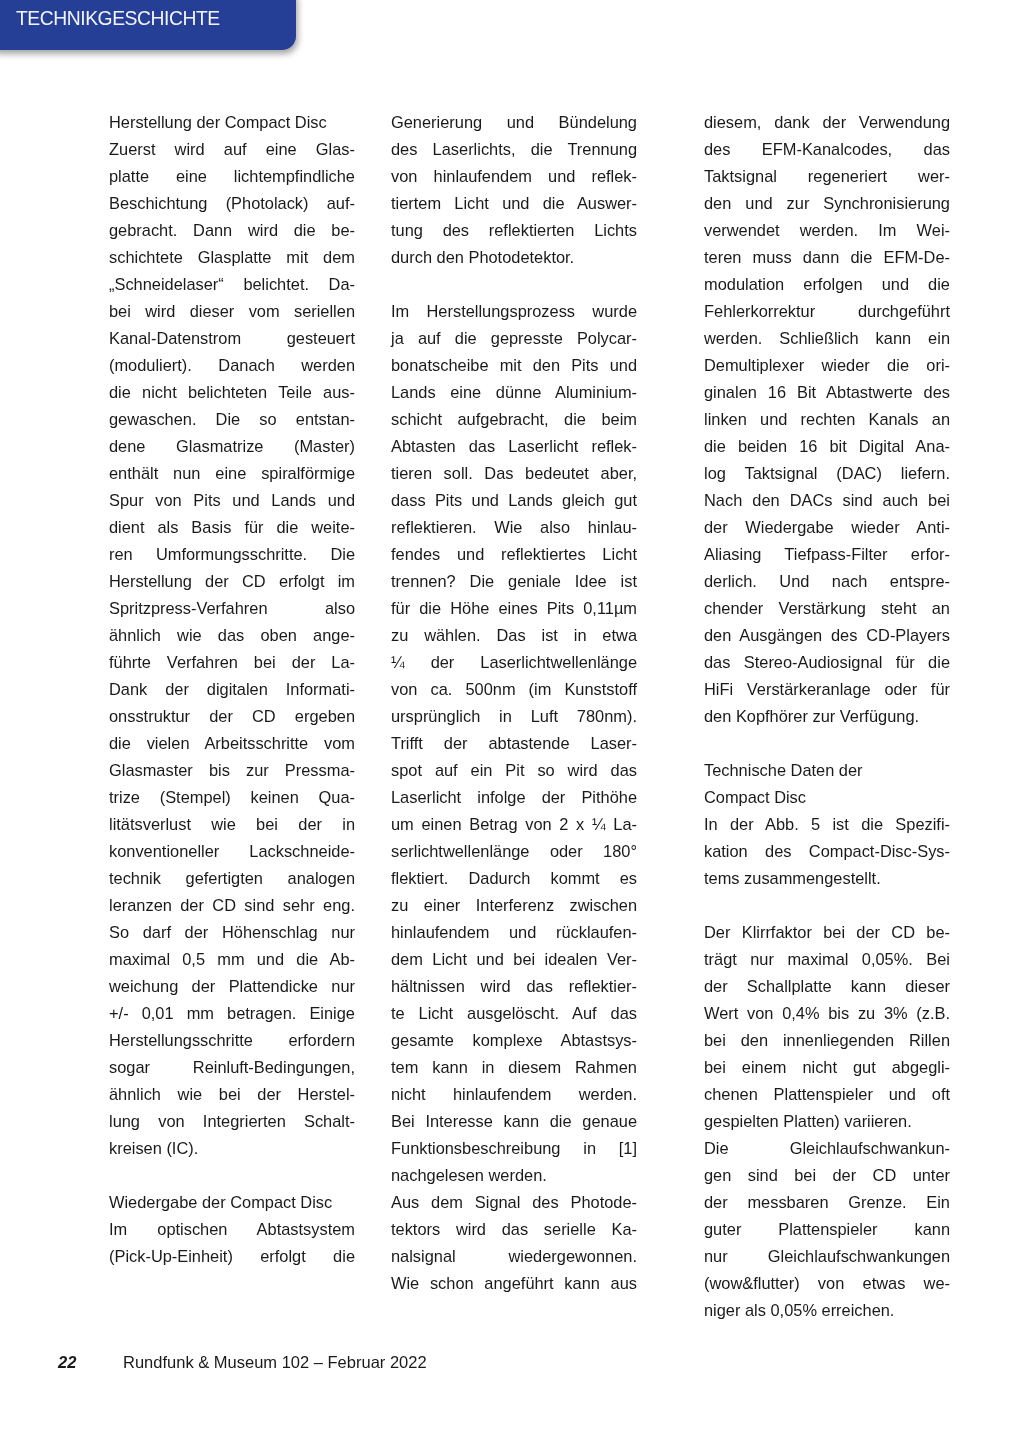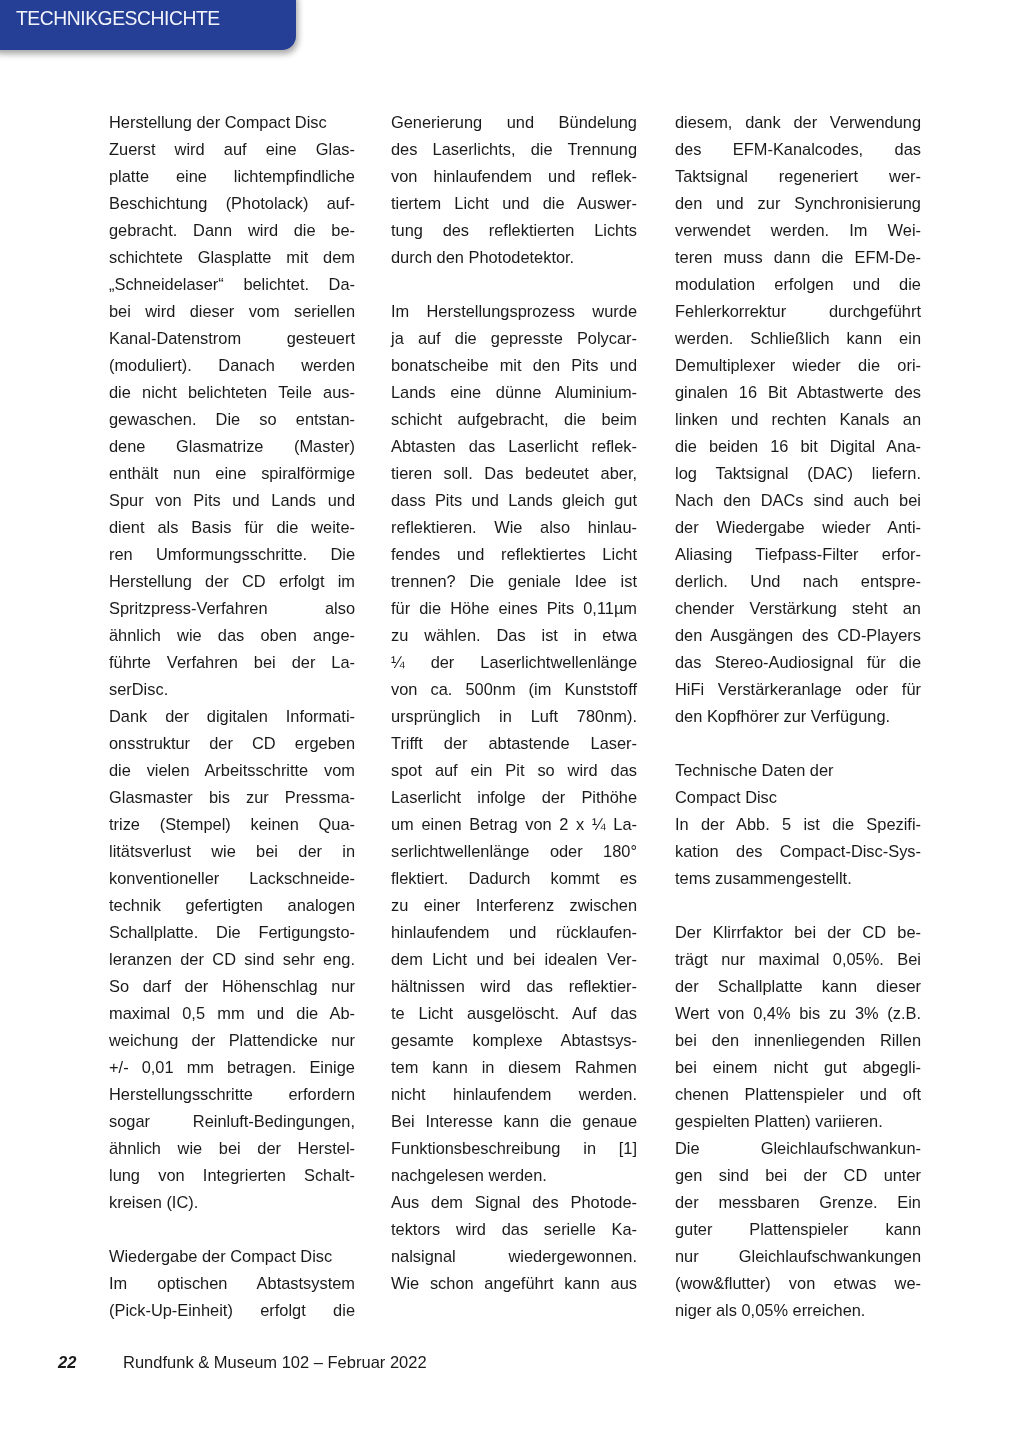--- a/index.html
+++ b/index.html
@@ -11,21 +11,21 @@
       box-shadow: 2px 4px 6px rgba(0,0,0,0.35);
     }
     .section-tab-label {
       position: absolute; left: 30px; top: 20px; color: #f2f4fb;
       font-size: 21px; letter-spacing: -0.5px; font-weight: normal;
       transform: scaleX(0.92); transform-origin: left;
     }
     .column { position: absolute; top: 109px; width: 246px; }
     .col-1 { left: 109px; }
     .col-2 { left: 391px; }
-    .col-3 { left: 675px; }
+    .col-3 { left: 704px; }
     .line {
       display: block; height: 27px; line-height: 27px; font-size: 16.4px;
       text-align: justify; text-align-last: justify; white-space: nowrap;
       overflow: visible;
     }
     .line.last { text-align-last: left; }
     .line.heading { font-weight: normal; text-align-last: left; }
     .line.blank { height: 27px; }
     .footer { position: absolute; top: 1353px; left: 41px; font-size: 16.5px; }
     .page-number { position: absolute; left: 17px; font-weight: bold; font-style: italic; }
@@ -53,30 +53,28 @@
     <span class="line">gewaschen. Die so entstan-</span>
     <span class="line">dene Glasmatrize (Master)</span>
     <span class="line">enthält nun eine spiralförmige</span>
     <span class="line">Spur von Pits und Lands und</span>
     <span class="line">dient als Basis für die weite-</span>
     <span class="line">ren Umformungsschritte. Die</span>
     <span class="line">Herstellung der CD erfolgt im</span>
     <span class="line">Spritzpress-Verfahren also</span>
     <span class="line">ähnlich wie das oben ange-</span>
     <span class="line">führte Verfahren bei der La-</span>
-    <span class="line last">serDisc.</span>
     <span class="line">Dank der digitalen Informati-</span>
     <span class="line">onsstruktur der CD ergeben</span>
     <span class="line">die vielen Arbeitsschritte vom</span>
     <span class="line">Glasmaster bis zur Pressma-</span>
     <span class="line">trize (Stempel) keinen Qua-</span>
     <span class="line">litätsverlust wie bei der in</span>
     <span class="line">konventioneller Lackschneide-</span>
     <span class="line">technik gefertigten analogen</span>
-    <span class="line">Schallplatte. Die Fertigungsto-</span>
     <span class="line">leranzen der CD sind sehr eng.</span>
     <span class="line">So darf der Höhenschlag nur</span>
     <span class="line">maximal 0,5 mm und die Ab-</span>
     <span class="line">weichung der Plattendicke nur</span>
     <span class="line">+/- 0,01 mm betragen. Einige</span>
     <span class="line">Herstellungsschritte erfordern</span>
     <span class="line">sogar Reinluft-Bedingungen,</span>
     <span class="line">ähnlich wie bei der Herstel-</span>
     <span class="line">lung von Integrierten Schalt-</span>
     <span class="line last">kreisen (IC).</span>

